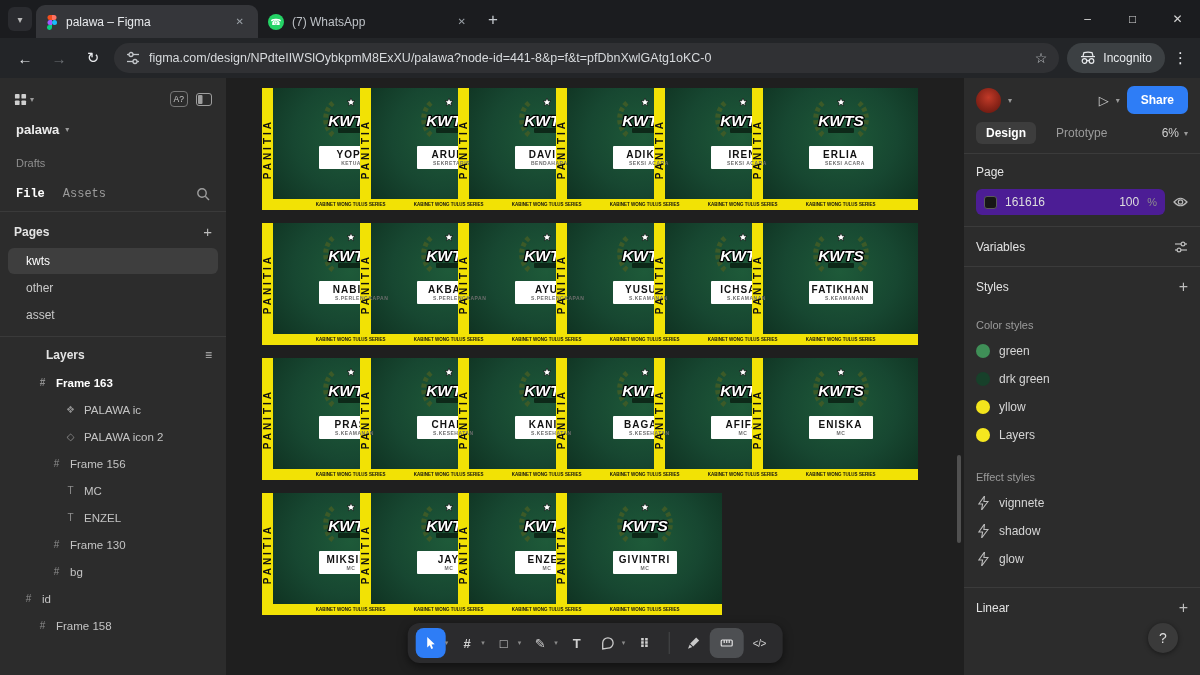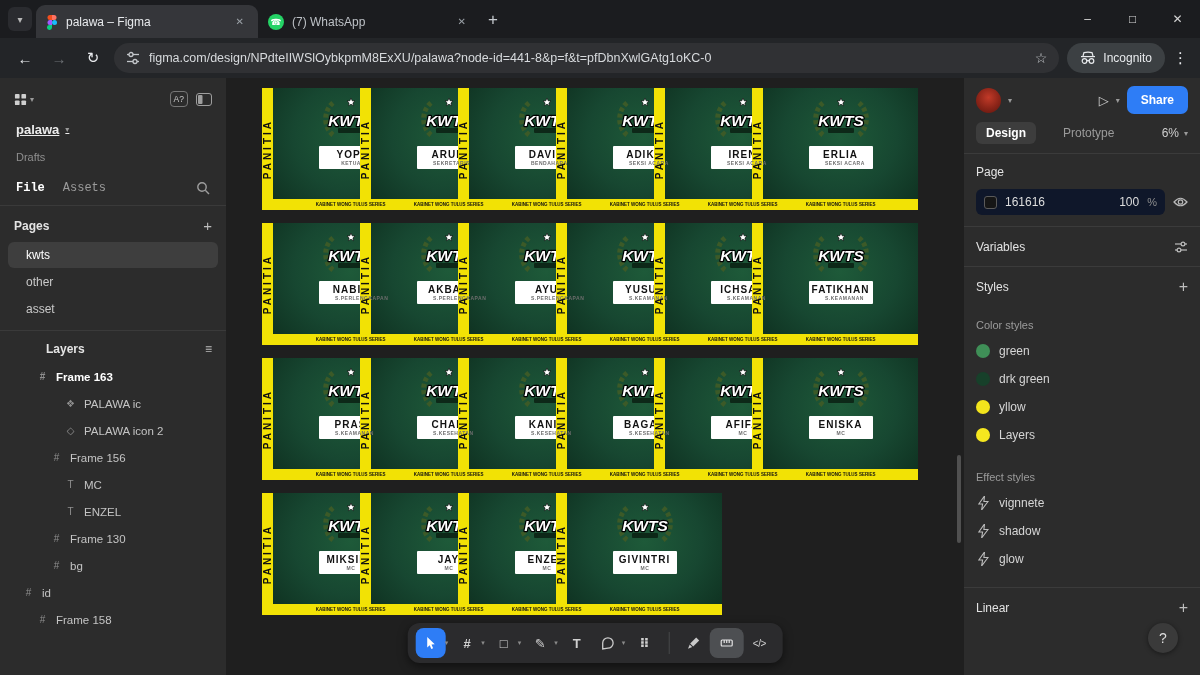--- a/index.html
+++ b/index.html
@@ -35,22 +35,22 @@
   .left-panel { position:absolute; left:0; top:0; bottom:0; width:226px; background:#2c2c2c; overflow:hidden; }
   .canvas { position:absolute; left:226px; right:236px; top:0; bottom:0; background:#1f1f1f; overflow:hidden; }
   .right-panel { position:absolute; right:0; top:0; bottom:0; width:236px; background:#2c2c2c; }
 
   
   .lp-top { height:42px; display:flex; align-items:center; gap:8px; padding:0 14px; }
   .main-menu { display:flex; align-items:center; gap:3px; }
   .caret { font-size:8px; color:#9a9a9a; }
   .ai-badge { border:1px solid #777; border-radius:4px; font-size:8.5px; color:#c9c9c9; padding:2px 3px; }
   .file-block { padding:2px 16px 10px; }
-  .file-name-row { display:flex; align-items:center; gap:6px; color:#ececec; font-size:13px; font-weight:600;text-decoration:underline; }
-  .file-loc { color:#8f8f8f; font-size:11px; margin-top:14px; }
+  .file-name-row { display:flex; align-items:center; gap:6px; color:#ececec; font-size:13px; font-weight:600; }
+  .file-loc { color:#8f8f8f; font-size:11px; margin-top:20px; }
   .lp-tabs { display:flex; align-items:center; gap:18px; padding:8px 16px 10px; border-bottom:1px solid #3a3a3a;font-family:Liberation Mono, monospace; }
   .lp-tab { color:#9b9b9b; font-size:12px; }
   .lp-tab.active { color:#fff; font-weight:600; }
   .sec-head { display:flex; align-items:center; padding:11px 14px 7px; color:#e4e4e4; font-size:12px; font-weight:600; }
   .sec-head .plus { color:#bdbdbd; font-size:15px; font-weight:400; }
   .layers-head { border-top:1px solid #3a3a3a; margin-top:8px;padding-left:46px; }
   .menu-lines { color:#bdbdbd; font-size:12px; }
   .page-row { height:26px; margin:1px 8px; display:flex; align-items:center; padding-left:18px; border-radius:6px; color:#c9c9c9; }
   .page-row.selected { background:#3e3e3e; color:#fff; }
   .layer-row { height:27px; display:flex; align-items:center; gap:7px; color:#c4c4c4; font-size:11.5px; white-space:nowrap; }
@@ -80,29 +80,29 @@
   .tb-caret { font-size:7px; color:#8a8a8a; margin:0 3px 0 -2px; }
   .tb-divider { width:1px; height:22px; background:#47484a; margin:0 8px; }
   .tool.dev.highlight { background:#4d4f52; width:34px; }
   .code-glyph { font-size:10px; letter-spacing:-0.5px; color:#d0d0d0; }
 
   
   .rp-top { height:44px; display:flex; align-items:center; gap:7px; padding:0 12px; }
   .avatar { width:25px; height:25px; border-radius:50%; background:radial-gradient(circle at 50% 38%, #c23a28 0%, #8a2418 55%, #5d150d 100%); flex:none; }
   .play { font-size:13px; color:#cfcfcf; }
   .share { background:#2e7df6; color:#fff; font-size:12px; font-weight:600; padding:7px 14px; border-radius:7px; }
-  .rp-tabs { display:flex; align-items:center; gap:17px; padding:0 12px 9px;justify-content:flex-end; }
+  .rp-tabs { display:flex; align-items:center; gap:10px; padding:0 12px 9px;justify-content:flex-end; }
   .rp-tab { padding:4px 10px; border-radius:6px; color:#9b9b9b; font-size:12px; }
   .rp-tab.active { background:#3d3d3d; color:#fff; font-weight:600; }
   .zoom { display:flex; align-items:center; gap:5px; color:#cfcfcf; font-size:12px; }
   .sec { border-top:1px solid #3b3b3b; padding:11px 12px; }
   .rp-label { color:#e3e3e3; font-size:12px; font-weight:400; }
   .row-sec { display:flex; align-items:center; min-height:40px; }
   .page-row-field { display:flex; align-items:center; gap:8px; margin-top:10px; }
-  .field { flex:1; background:#0f172a; border-radius:6px; height:26px; display:flex; align-items:center; gap:8px; padding:0 8px; }
+  .field { flex:1; background:#4c1d95; border-radius:6px; height:26px; display:flex; align-items:center; gap:8px; padding:0 8px; }
   .swatch-sq { width:13px; height:13px; background:#161616; border:1px solid #5a5a5a; border-radius:3px; flex:none; }
   .hex { color:#dedede; font-size:12px; }
   .opacity { color:#dedede; font-size:12px; }
   .pct { color:#8d8d8d; font-size:11px; }
   .plus { color:#bdbdbd; font-size:16px; font-weight:400; }
   .rp-sub { padding:4px 12px 14px; }
   .sub-label { color:#9b9b9b; font-size:11px; padding:8px 0 6px; }
   .sub-label.mt { margin-top:14px; }
   .style-row { height:28px; display:flex; align-items:center; gap:9px; color:#d6d6d6; font-size:12px; }
   .swatch-circle { width:14px; height:14px; border-radius:50%; flex:none; }

